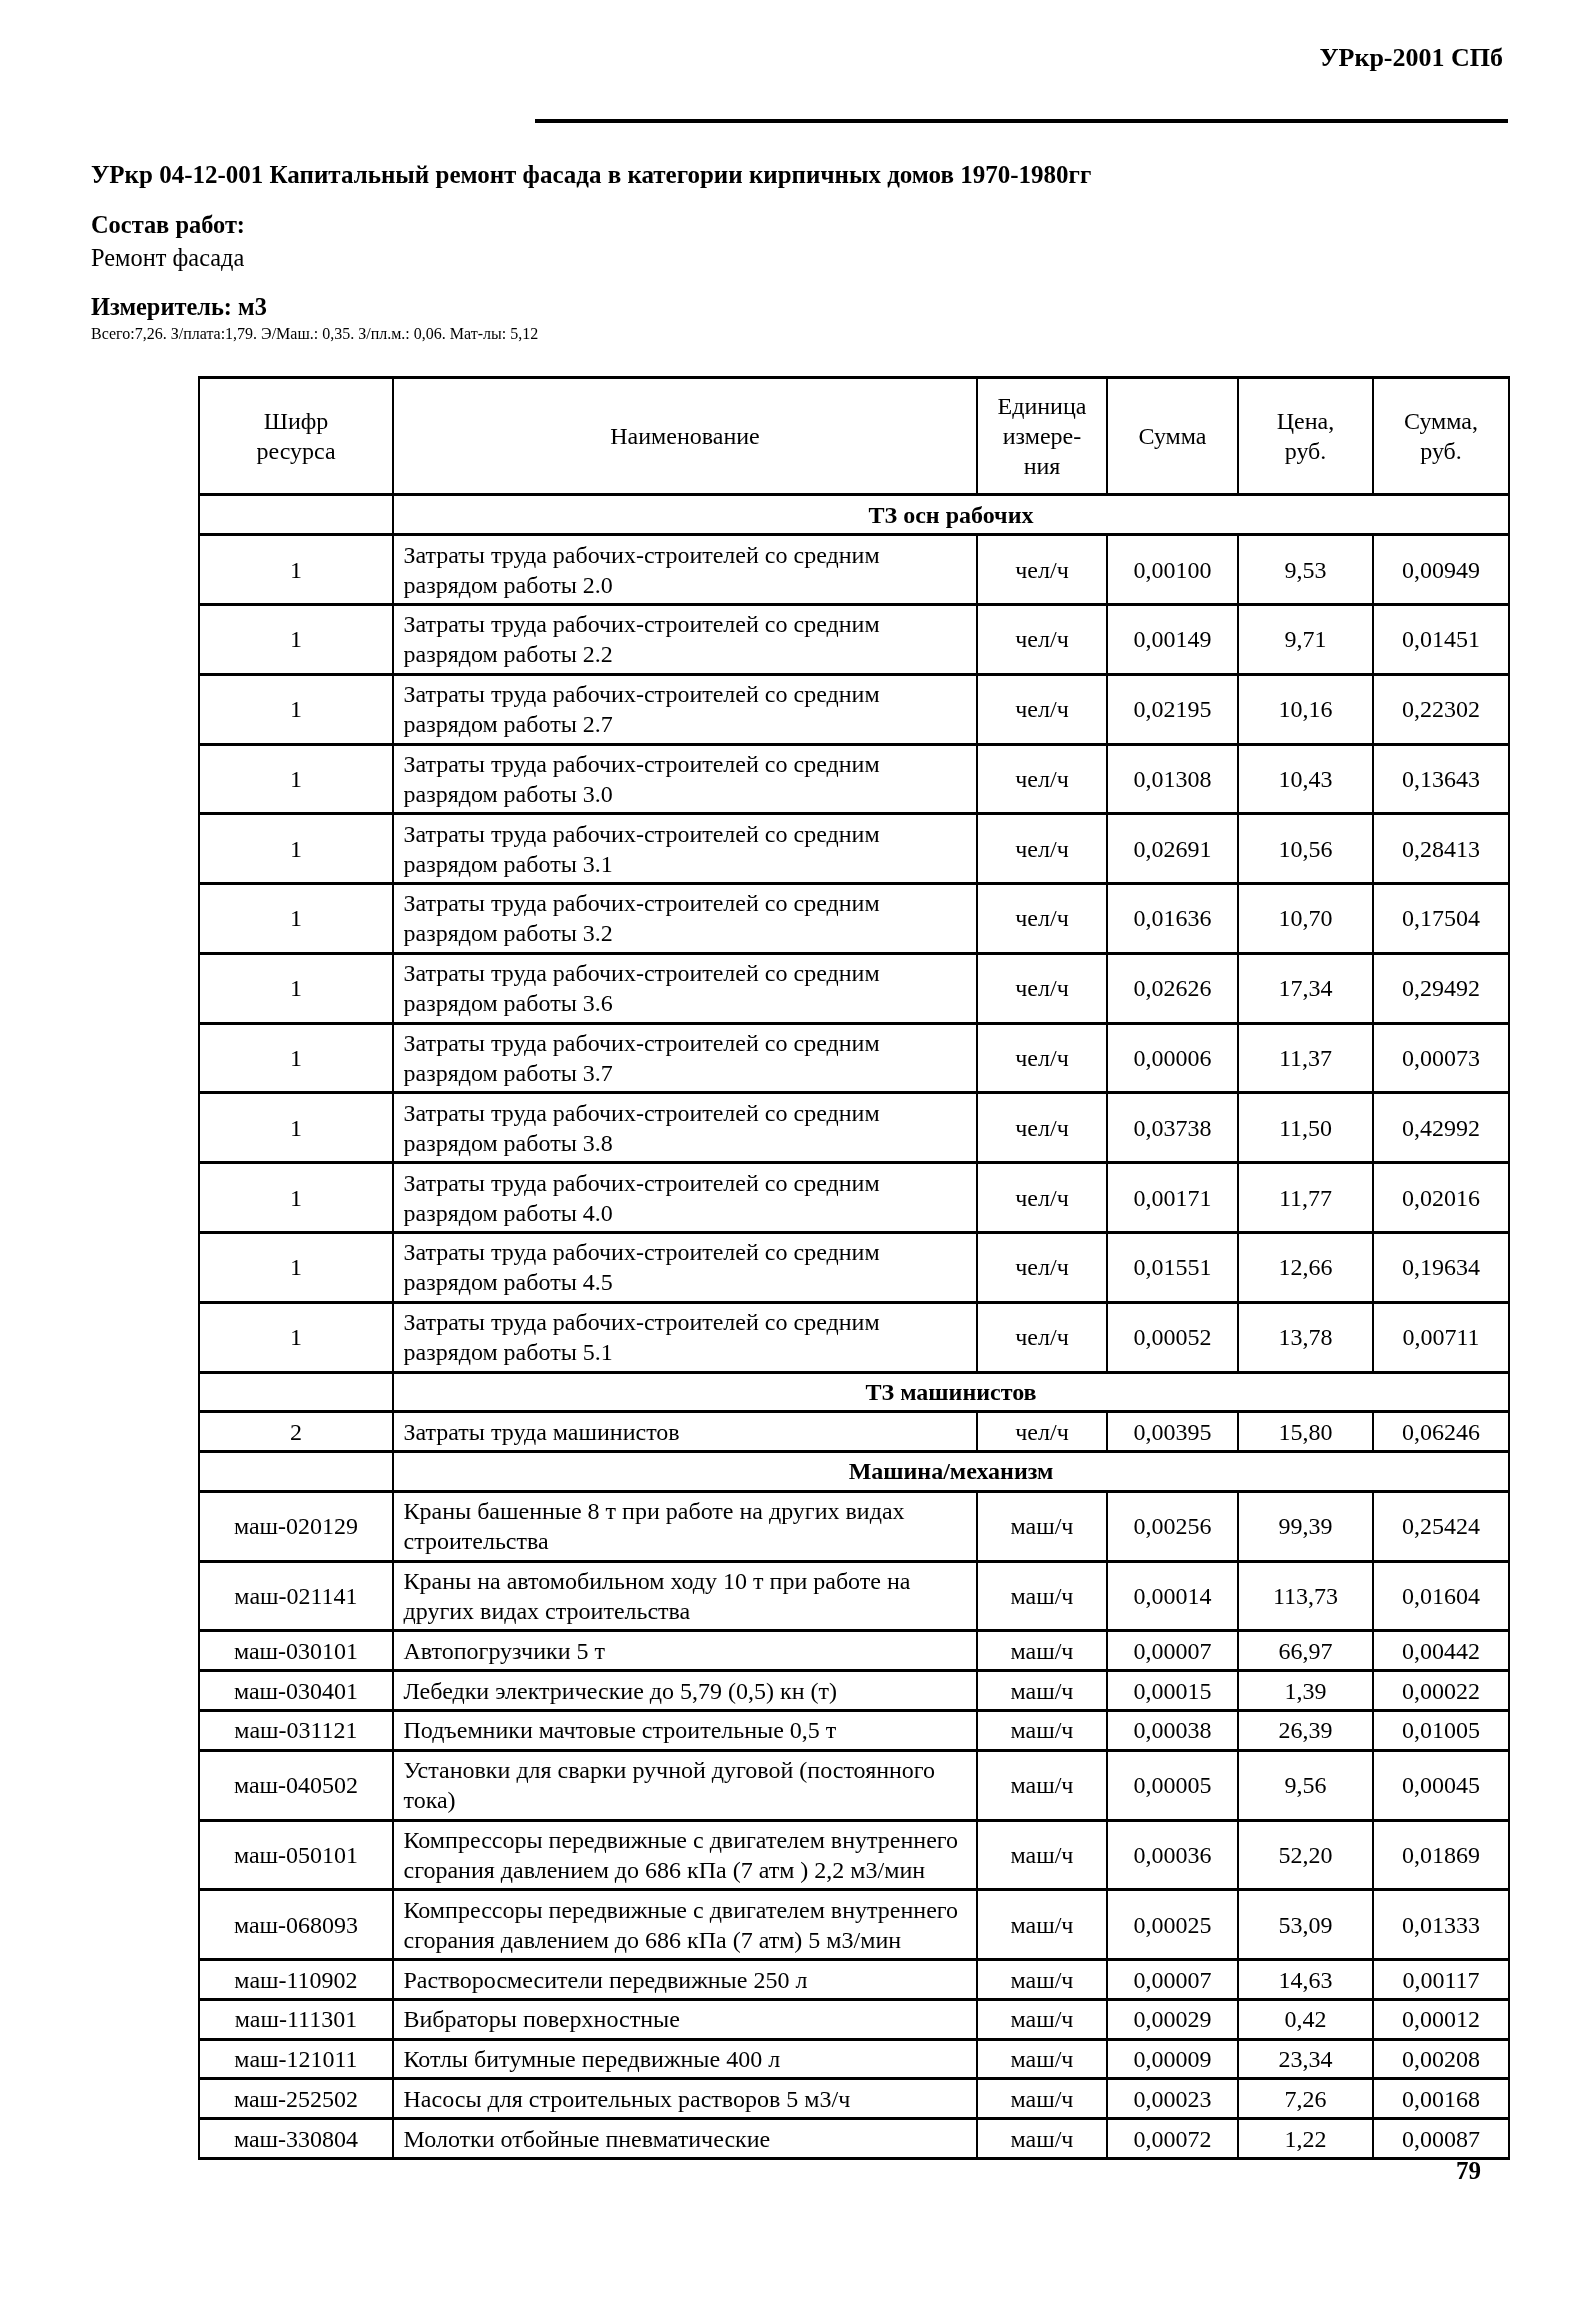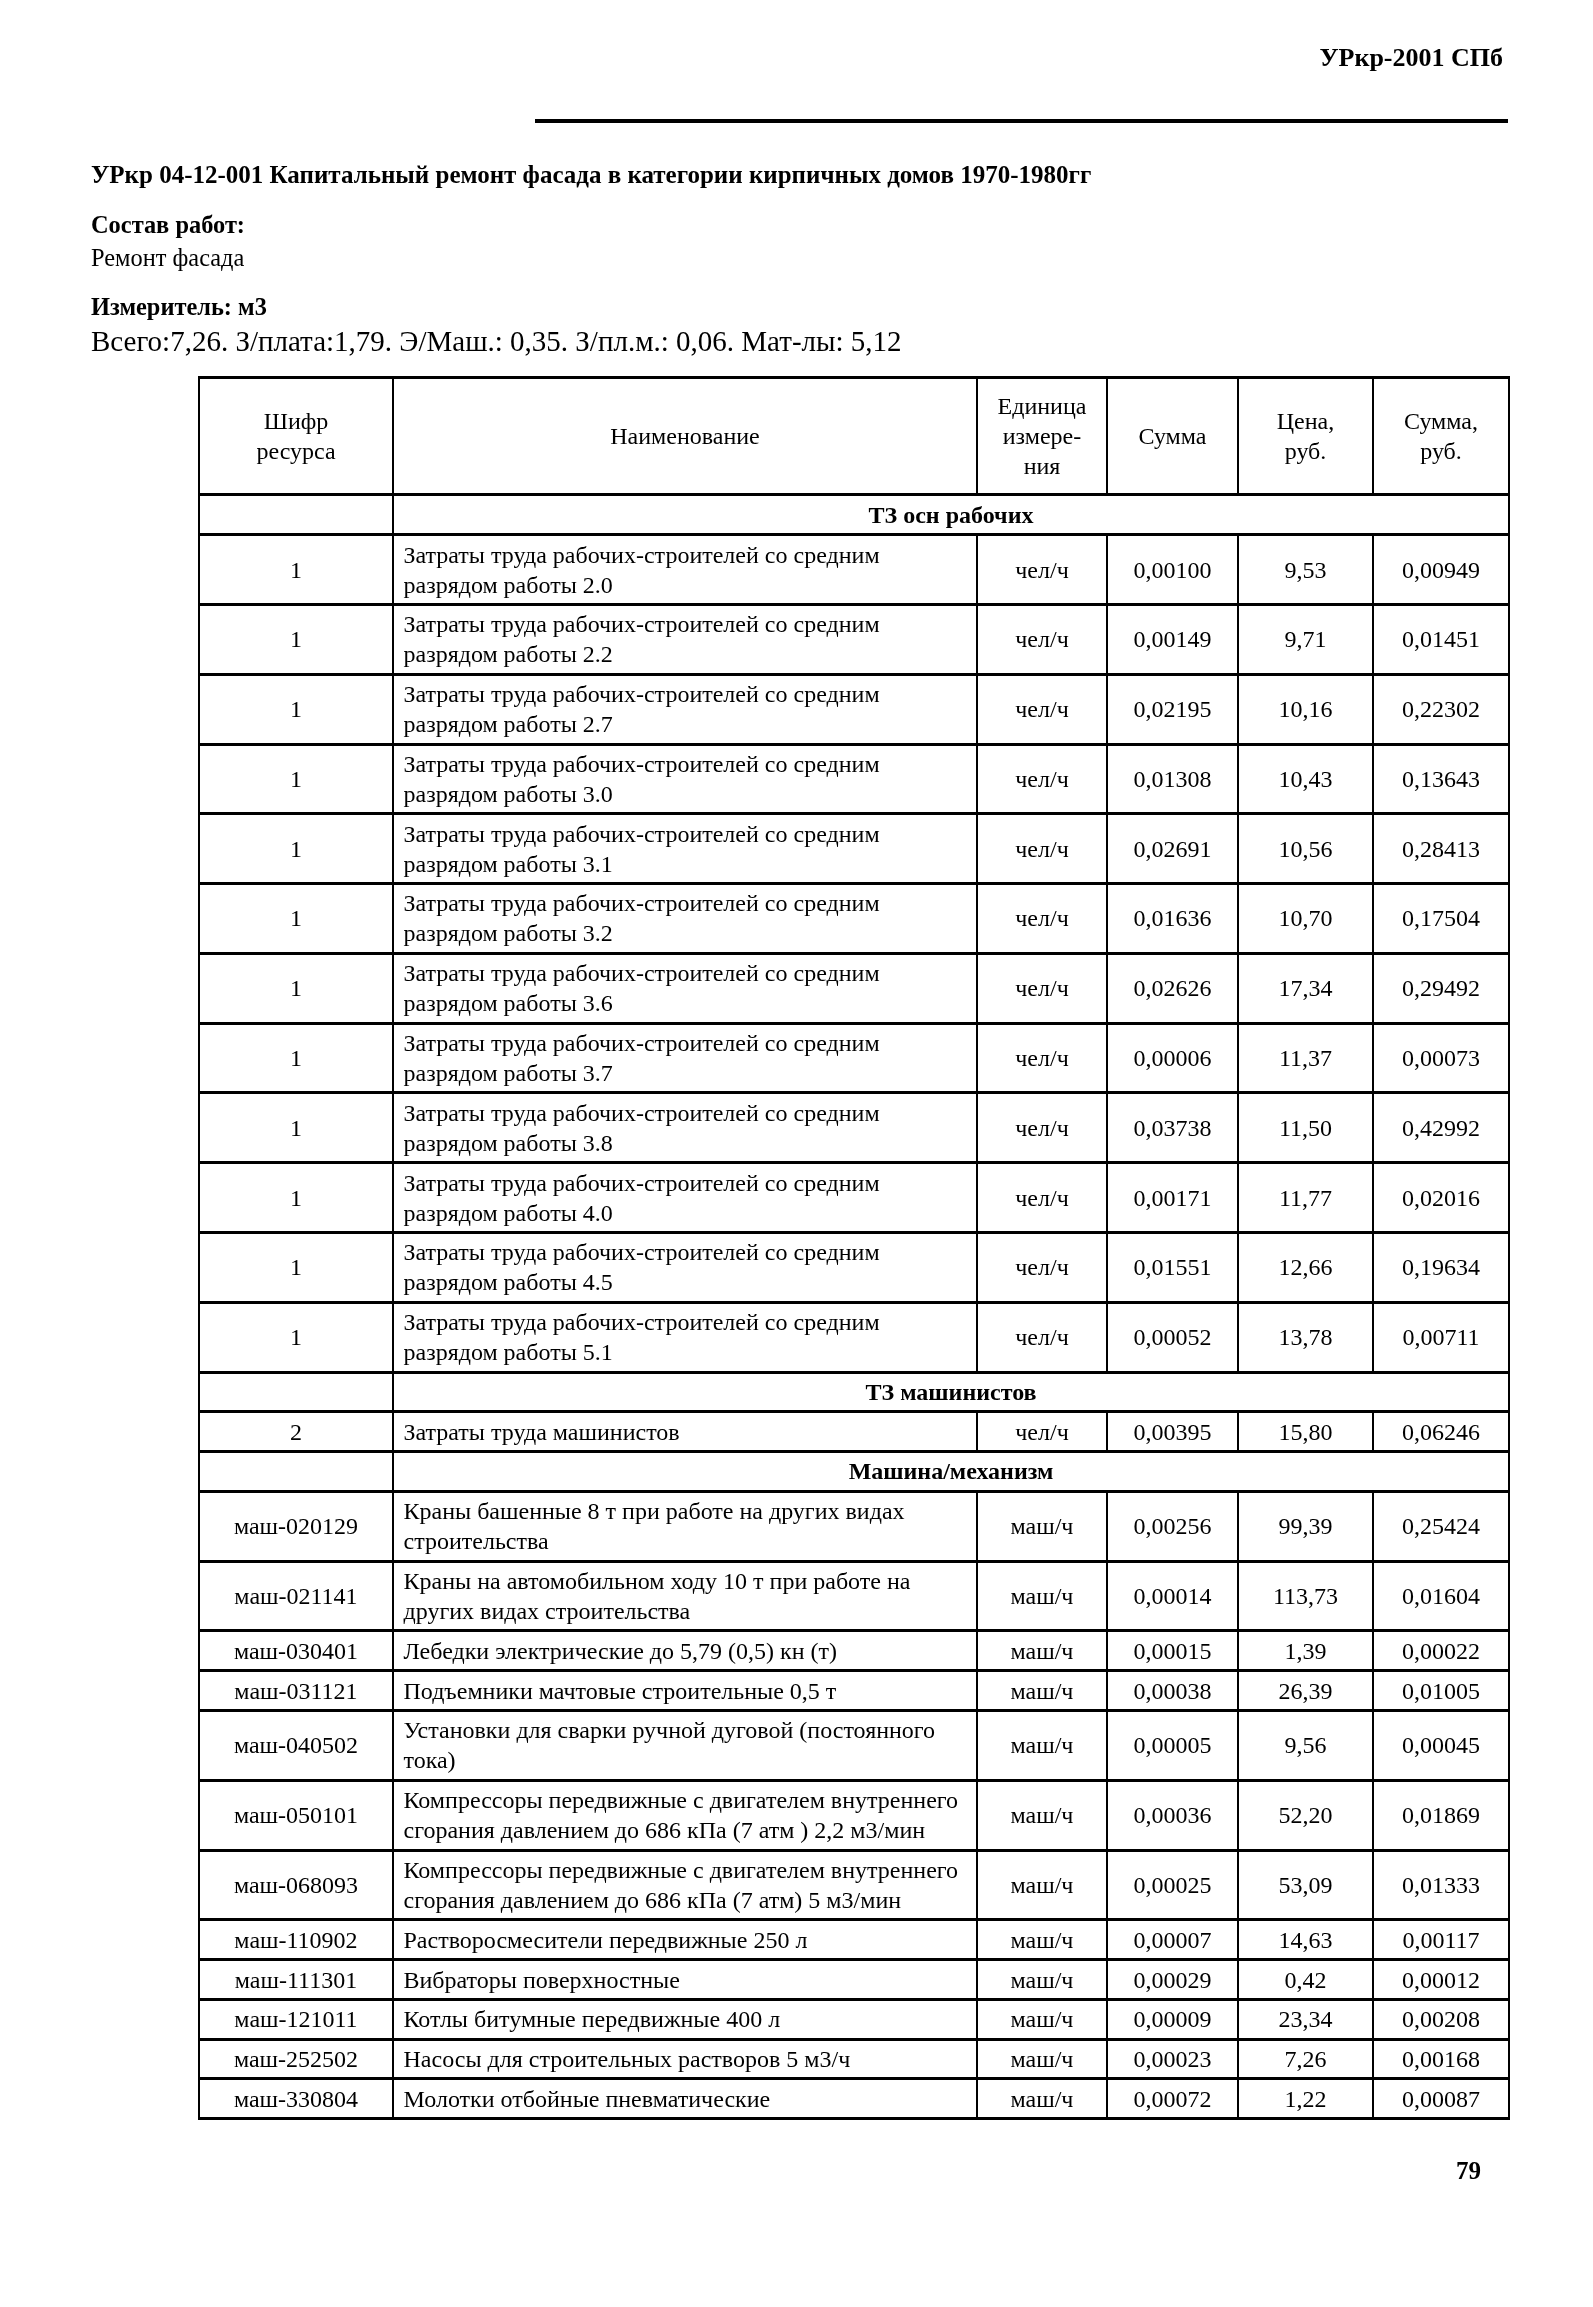--- a/index.html
+++ b/index.html
@@ -57,21 +57,21 @@
     position: absolute;
     top: 293px;
     left: 91px;
     font-size: 24.4px;
     font-weight: bold;
   }
   .totals-line {
     position: absolute;
     top: 325px;
     left: 91px;
-    font-size: 29px;
+    font-size: 16px;
     white-space: nowrap;
   }
   table.resources {
     position: absolute;
     top: 376px;
     left: 198px;
     width: 1310px;
     border-collapse: collapse;
     table-layout: fixed;
     font-size: 24px;
@@ -275,20 +275,28 @@
       </tr>
       <tr>
         <td class="col-code">маш-021141</td>
         <td class="col-name">Краны на автомобильном ходу 10 т при работе на других видах строительства</td>
         <td class="col-unit">маш/ч</td>
         <td class="col-norm">0,00014</td>
         <td class="col-price">113,73</td>
         <td class="col-sum">0,01604</td>
       </tr>
       <tr>
+        <td class="col-code">маш-030101</td>
+        <td class="col-name">Автопогрузчики 5 т</td>
+        <td class="col-unit">маш/ч</td>
+        <td class="col-norm">0,00007</td>
+        <td class="col-price">66,97</td>
+        <td class="col-sum">0,00442</td>
+      </tr>
+      <tr>
         <td class="col-code">маш-030401</td>
         <td class="col-name">Лебедки электрические до 5,79 (0,5) кн (т)</td>
         <td class="col-unit">маш/ч</td>
         <td class="col-norm">0,00015</td>
         <td class="col-price">1,39</td>
         <td class="col-sum">0,00022</td>
       </tr>
       <tr>
         <td class="col-code">маш-031121</td>
         <td class="col-name">Подъемники мачтовые строительные 0,5 т</td>

